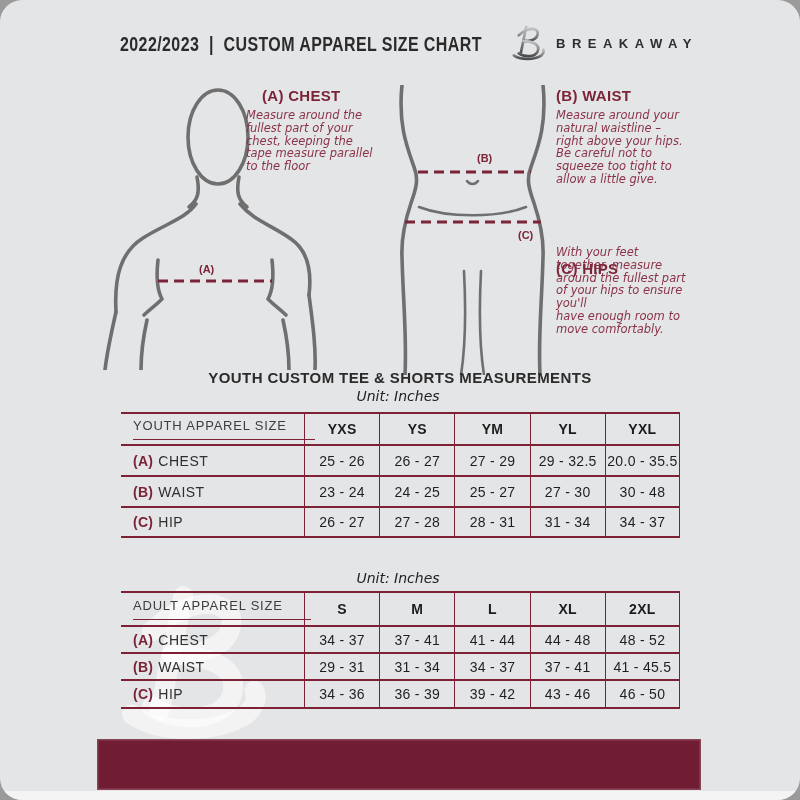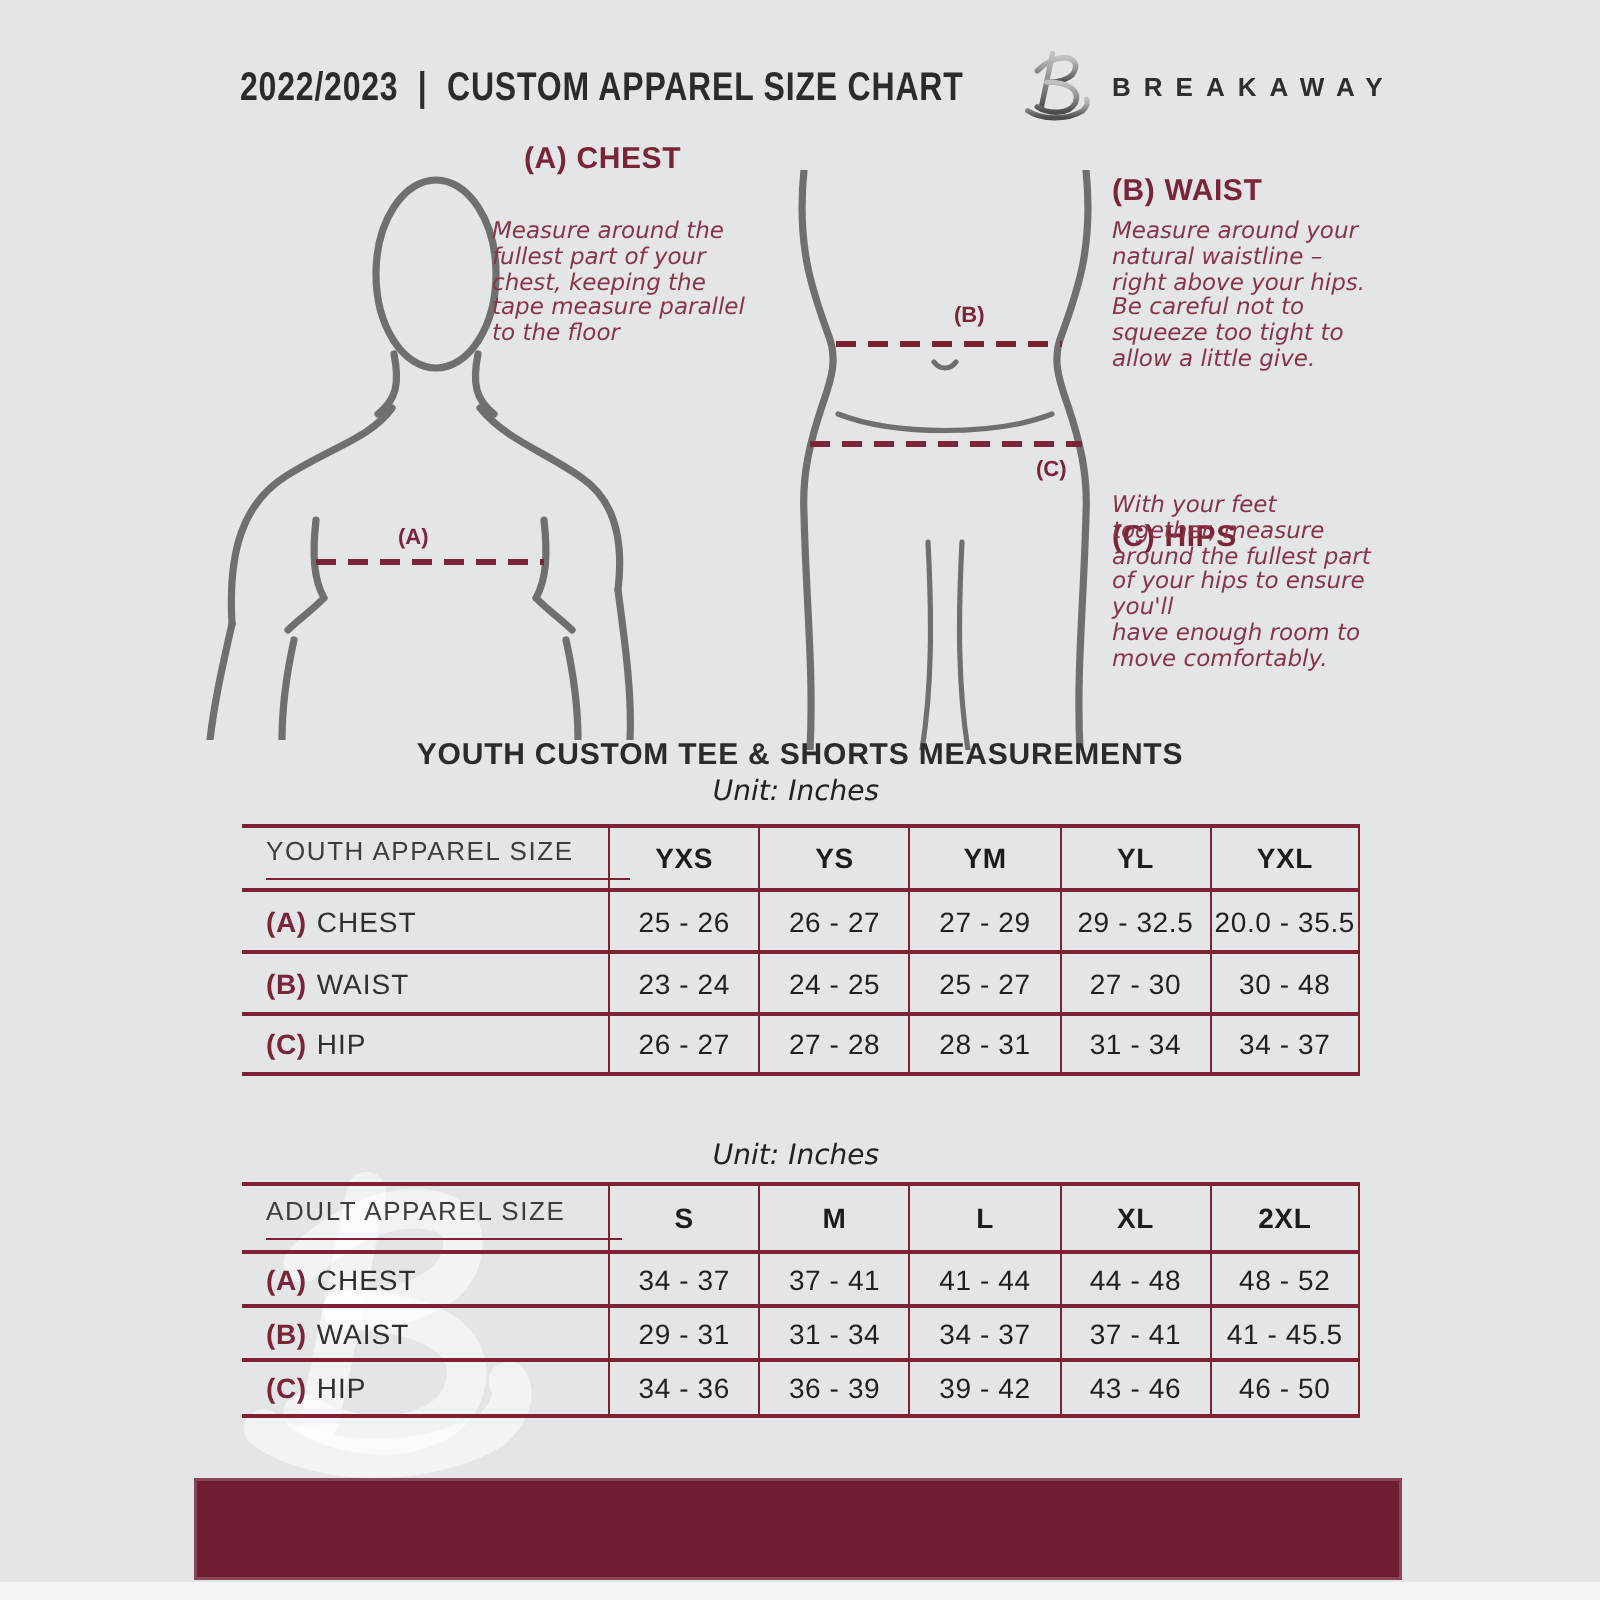--- a/index.html
+++ b/index.html
@@ -8,21 +8,21 @@
     --maroon:#7b2438;
     --line:#7e2136;
     --body-maroon:#8a3348;
     --band:#701d33;
     --sil:#6f6f6f;
   }
   html,body{margin:0;padding:0;}
   body{background:#9a9a9a;font-family:"Liberation Sans",sans-serif;}
   .canvas{
     position:relative;width:800px;height:800px;margin:0 auto;
-    background:var(--bg);overflow:hidden;
+    background:var(--bg);overflow:hidden;border-radius:22px;
   }
   .abs{position:absolute;}
 
   
   .hdr-title{
     left:120px;top:33px;font-size:20px;font-weight:700;color:var(--ink);
     letter-spacing:.5px;white-space:pre;transform:scaleX(.8);transform-origin:left center;
   }
   .brand{
     left:556px;top:36px;font-size:13px;font-weight:700;color:#2e2e2e;
@@ -140,21 +140,21 @@
       <path d="M82,96 C85,100 90,100 93,96" stroke-width="2.6"></path>
       <path d="M79,186 C81,225 81,258 76,290" stroke-width="2.6"></path>
       <path d="M96,186 C94,225 94,258 99,290" stroke-width="2.6"></path>
     </g>
     <path d="M33,87 L146,87" fill="none" stroke="#7b2438" stroke-width="3" stroke-dasharray="10 6"></path>
     <path d="M20,137 L156,137" fill="none" stroke="#7b2438" stroke-width="3" stroke-dasharray="10 6"></path>
   </svg>
   <div class="abs marker" style="left:477px;top:152px;">(B)</div>
   <div class="abs marker" style="left:518px;top:229px;">(C)</div>
 
-  <div class="abs mg-head" style="left:262px;top:71px;">(A) CHEST</div>
+  <div class="abs mg-head" style="left:262px;top:87px;">(A) CHEST</div>
   <div class="abs mg-body" style="left:246px;top:109px;width:160px;">Measure around the
 fullest part of your
 chest, keeping the
 tape measure parallel
 to the floor</div>
 
   <div class="abs mg-head" style="left:556px;top:87px;">(B) WAIST</div>
   <div class="abs mg-body" style="left:556px;top:109px;width:160px;">Measure around your
 natural waistline –
 right above your hips.

